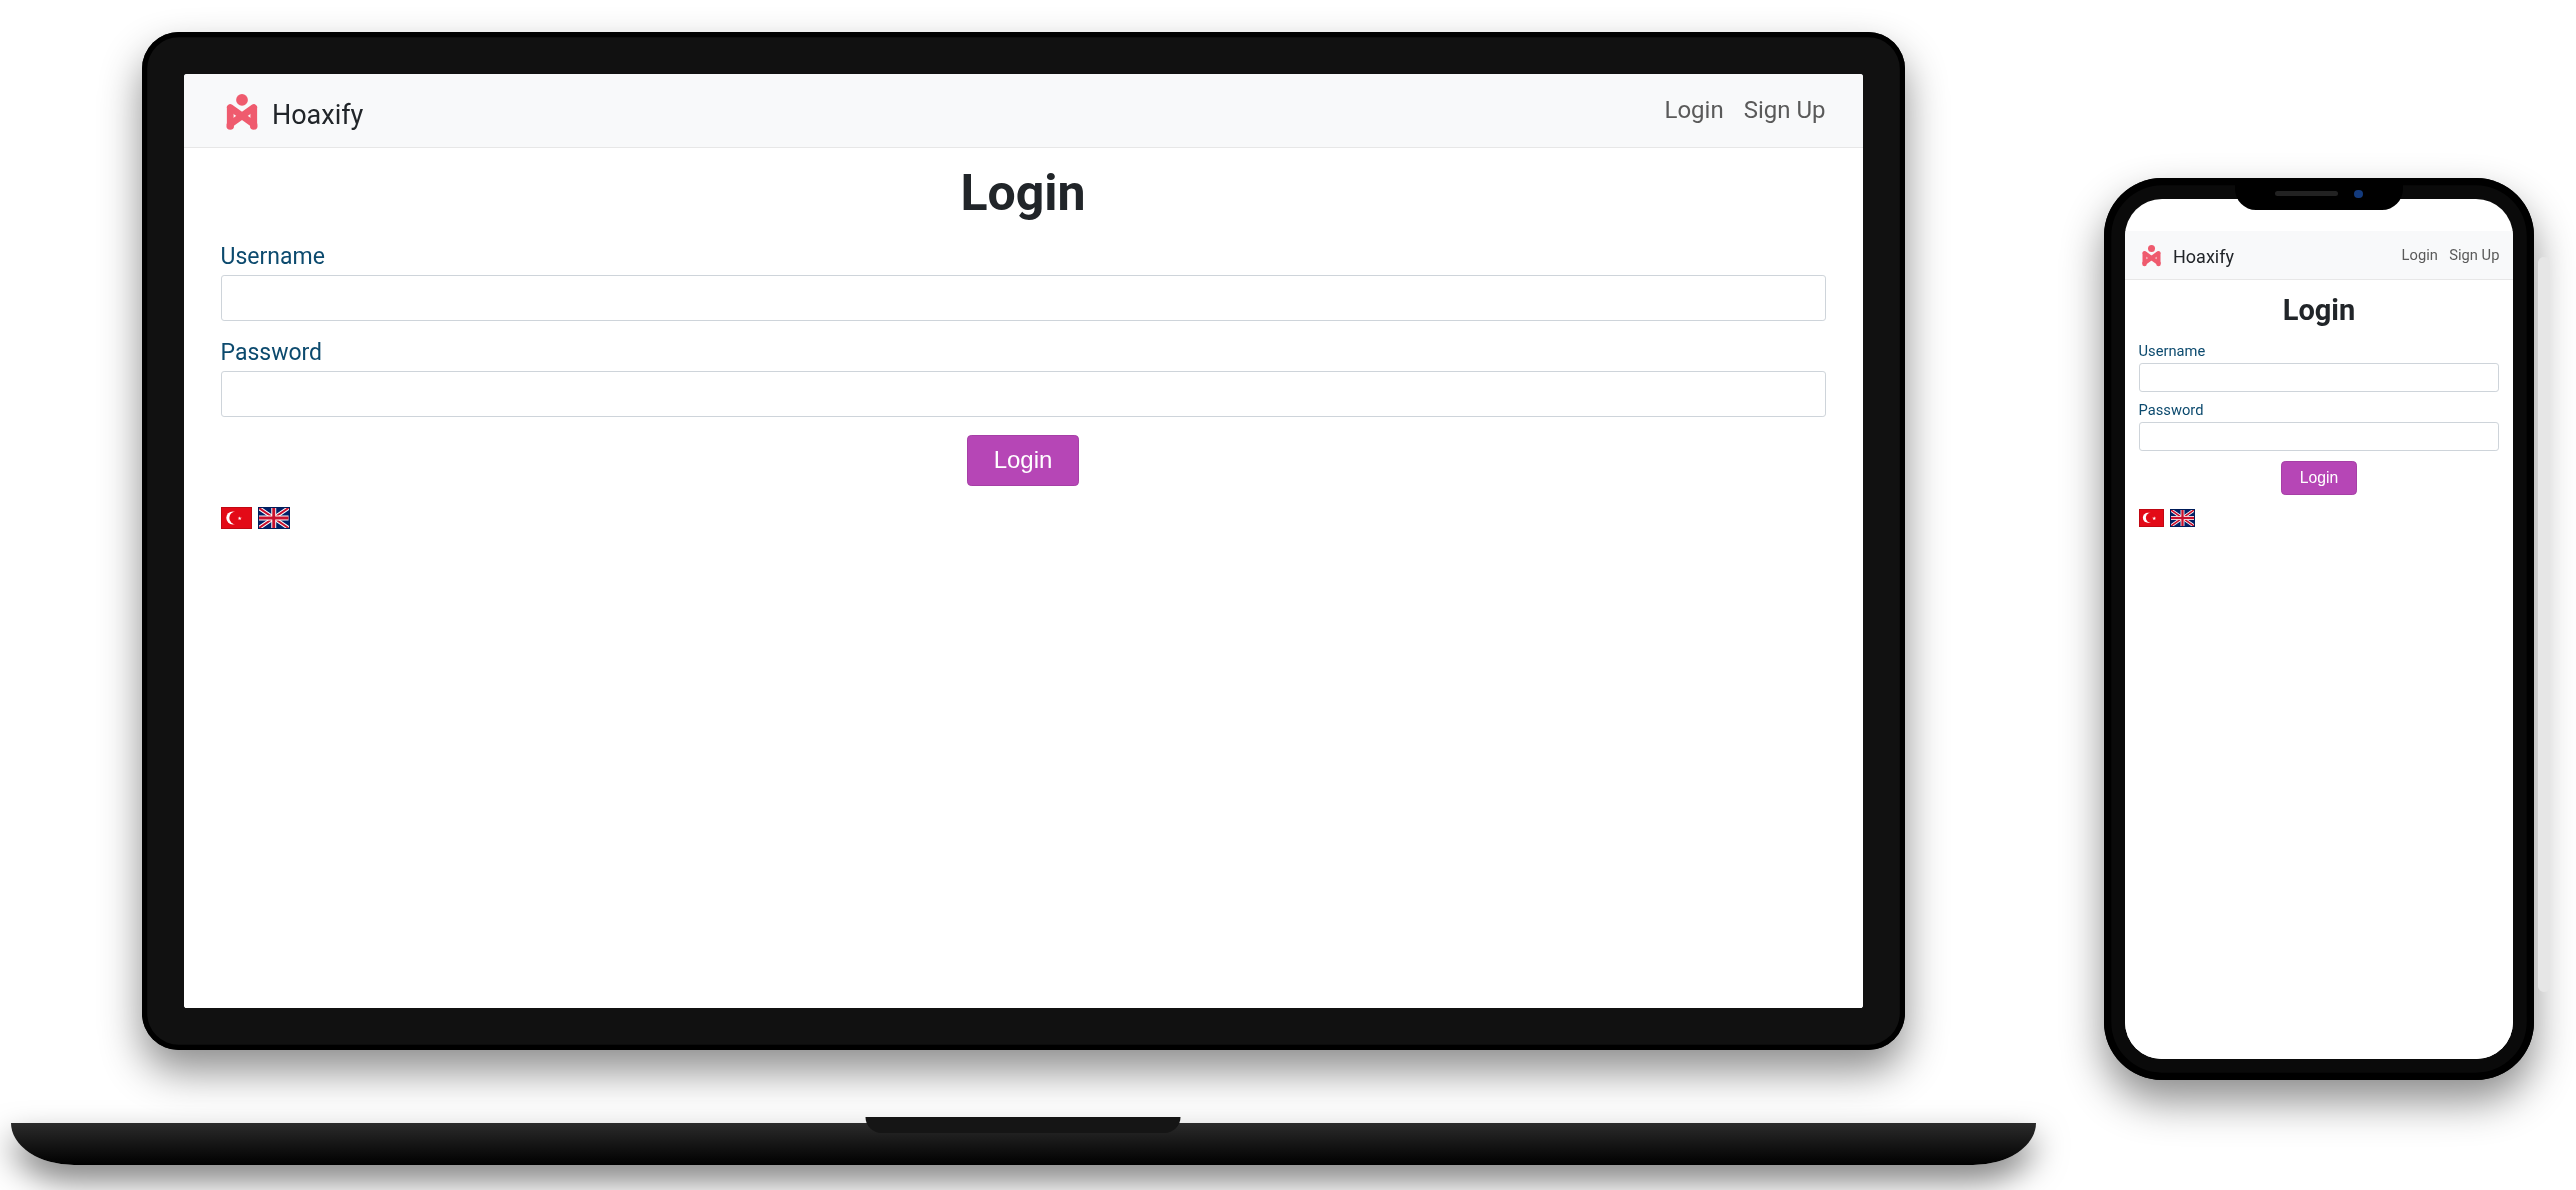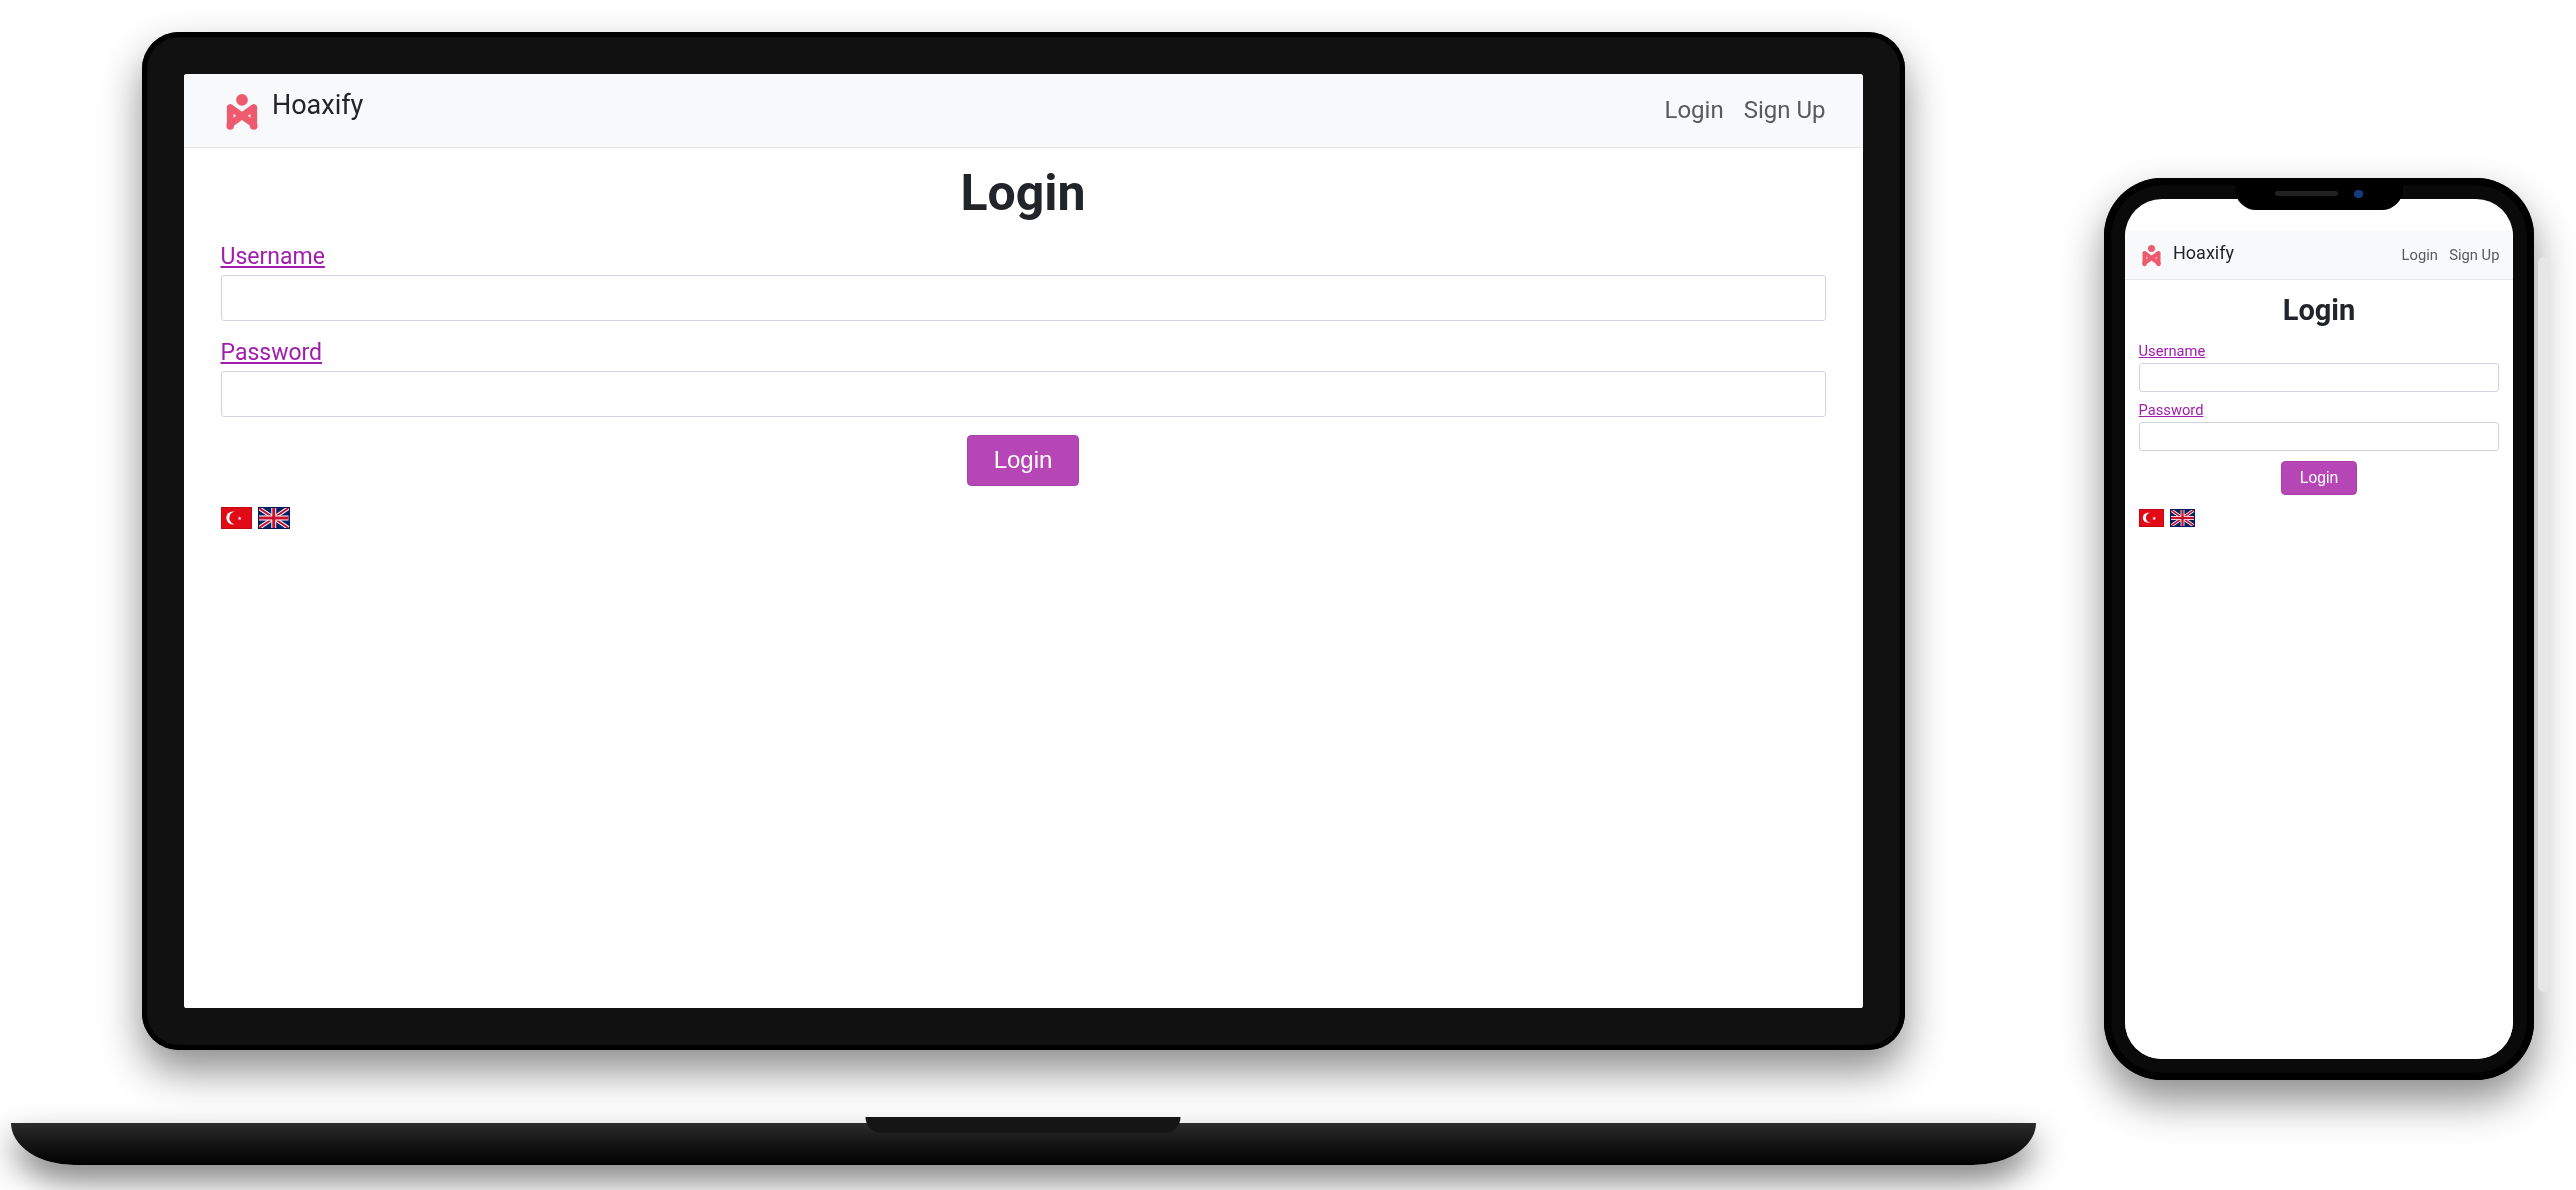--- a/index.html
+++ b/index.html
@@ -102,27 +102,27 @@
   
   .app { display:flex; flex-direction:column; height:100%; }
 
   .navbar {
     background:#f8f9fa;
     border-bottom:0.5px solid #e7e7e7;
     display:flex;
     align-items:center;
     justify-content:space-between;
   }
-  .brand { display:flex; align-items:flex-start; gap:9.4px; color:#212529; text-decoration:none;}
+  .brand { display:flex; align-items:flex-end; gap:9.4px; color:#212529; text-decoration:none;}
   .navlinks{ display:flex; gap:20px;}
   .navlinks a{ color:#5a5a5a; text-decoration:none; }
 
   .page{ background:#fff; flex:1; }
   .page h1{ text-align:center; font-weight:700; color:#212529;}
-  .form-group label{ display:block; color:#a21caf;text-decoration:underline;}
+  .form-group label{ display:block; color:#0c4a6e;}
   .form-control{
     width:100%;
     border:0.5px solid #ced4da;
     border-radius:3.1px;
     background:#fff;
     color:#495057;
   }
   .btn-login{
     display:block;
     margin:0 auto;

